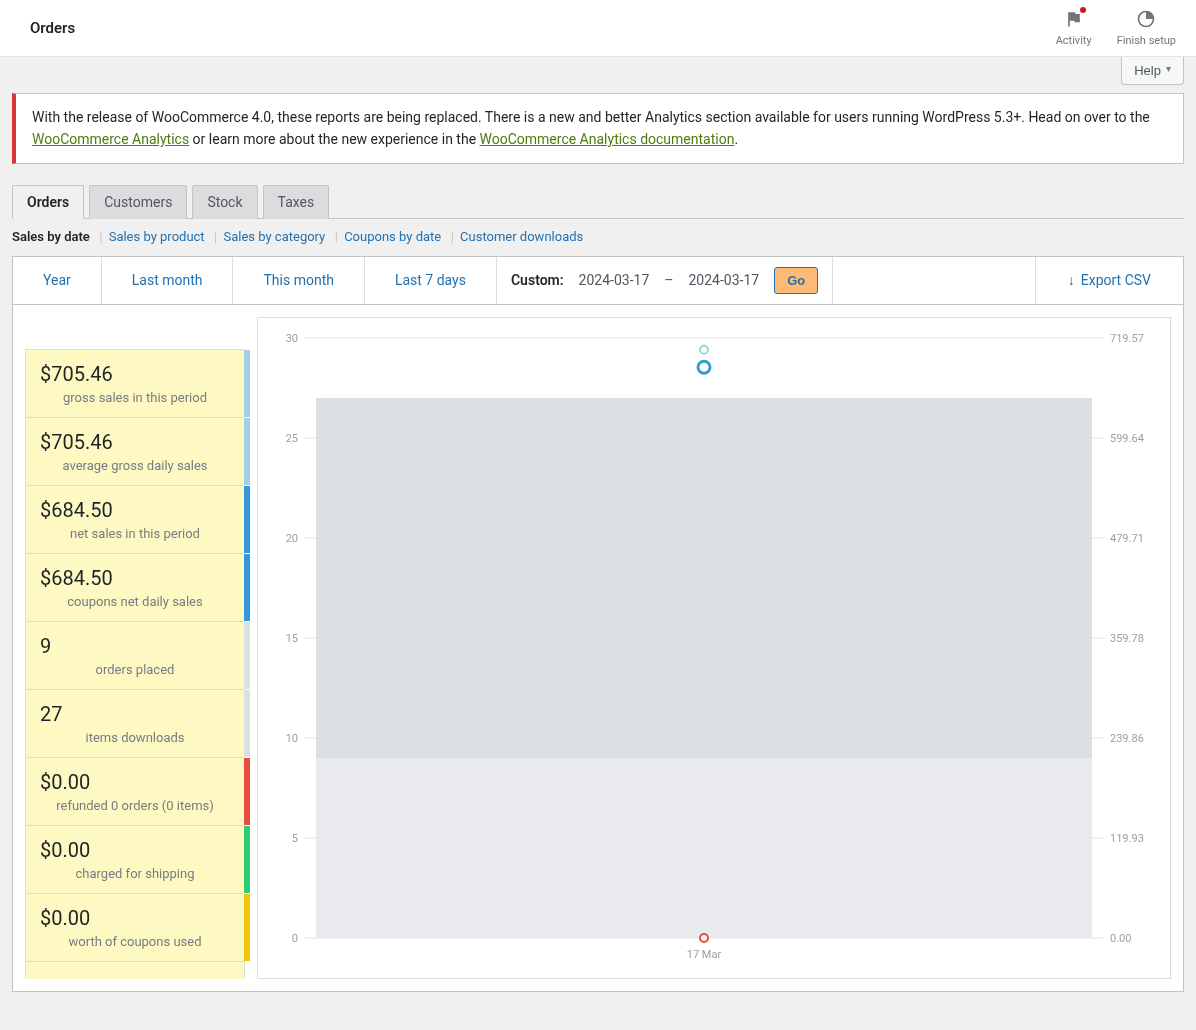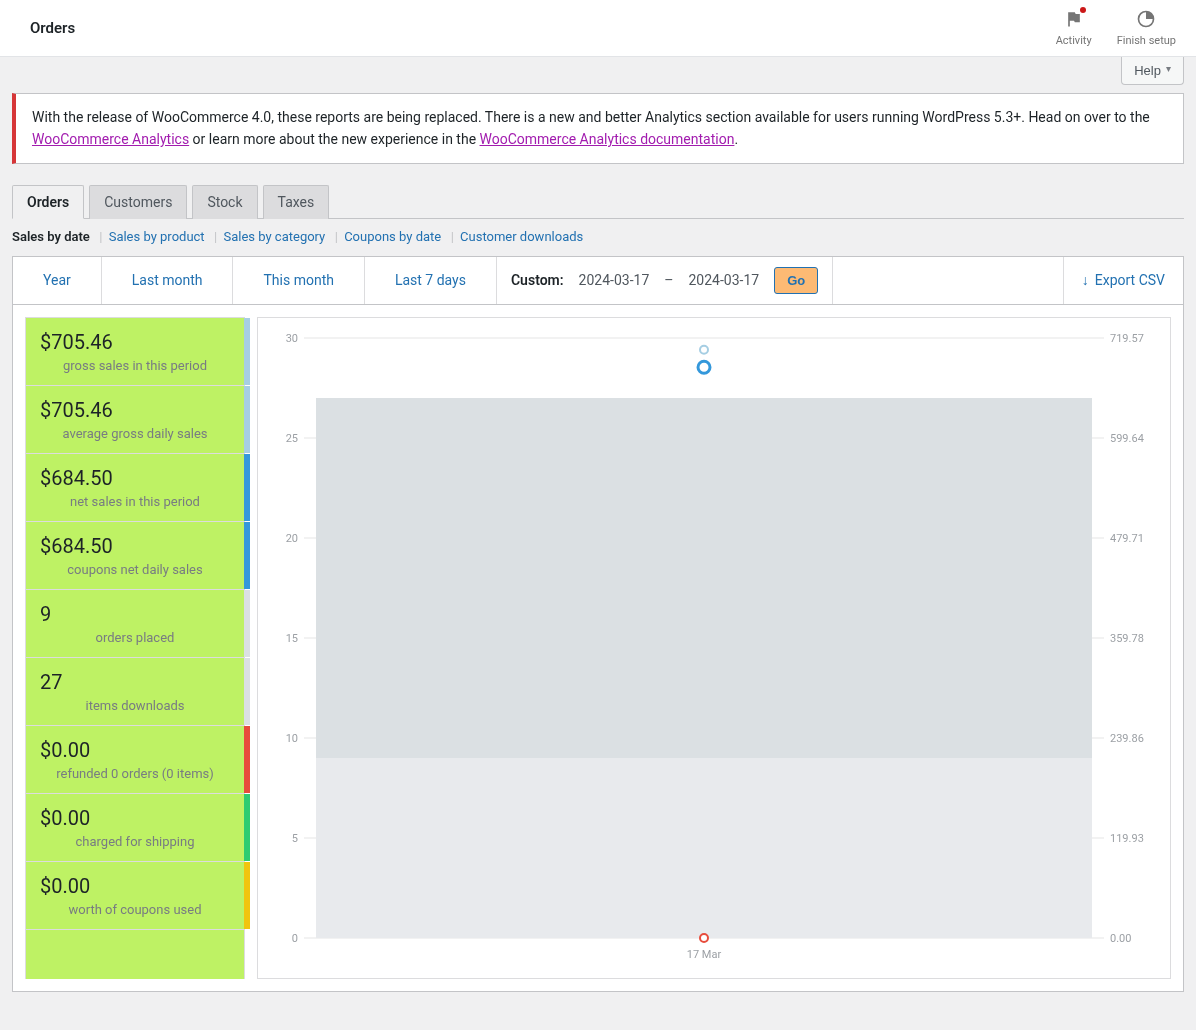--- a/index.html
+++ b/index.html
@@ -13,46 +13,46 @@
 .activity-icon { position: relative; }
 .activity-dot { position: absolute; top: -2px; right: -2px; width: 6px; height: 6px; background: #cc1818; border-radius: 50%; }
 
 .help-row { display: flex; justify-content: flex-end; padding: 0 12px; }
 .help-btn { background: #f6f7f7; border: 1px solid #c3c4c7; border-top: none; padding: 6px 12px; font-size: 13px; cursor: pointer; display: flex; align-items: flex-start; gap: 5px; color: #50575e; border-radius: 0 0 4px 4px; margin-left: 26px; }
 .help-btn::after { content: "▾"; font-size: 10px; color: #787c82; }
 
 .wrap { padding: 8px 12px 20px 12px; }
 
 .notice { background: #fff; border: 1px solid #c3c4c7; border-left: 4px solid #d63638; padding: 12px 16px; margin-bottom: 20px; line-height: 1.6; font-size: 14px; color: #1d2327;}
-.notice a { color: #a21caf; text-decoration: underline; }
+.notice a { color: #4d7c0f; text-decoration: underline; }
 
 .tabs { display: flex; gap: 5px; border-bottom: 1px solid #c3c4c7; }
 .tab { background: #dcdcde; border: 1px solid #c3c4c7; border-bottom: none; padding: 8px 14px; font-size: 14px; color: #50575e; cursor: pointer; border-radius: 2px 2px 0 0; position: relative; top: 1px; }
 .tab.active { background: #f0f0f1; border-bottom: 1px solid #f0f0f1; color: #1d2327; font-weight:600;}
 
 .subnav { padding: 10px 0 12px 0; font-size: 13px; color: #646970; }
 .subnav a { color: #2271b1; text-decoration: none; }
 .subnav .current { color: #1d2327; font-weight: 600; }
 .subnav .sep { color: #c3c4c7; margin: 0 3px; }
 
 .report-box { background: #fff; border: 1px solid #c3c4c7; }
 
 .range-row { display: flex; border-bottom: 1px solid #c3c4c7; align-items: stretch; }
 .range-link { padding: 12px 30px; color: #2271b1; font-size: 14px; cursor: pointer; border-right: 1px solid #dcdcde; white-space: nowrap; display:flex; align-items:center;}
 .range-custom { padding: 10px 14px; display: flex; align-items: center; gap: 15px; font-size: 14px; border-right: 1px solid #dcdcde; flex-shrink:0;}
 .range-custom .lbl { color: #1d2327; font-weight: 600; }
 .range-custom .date { color: #50575e; }
 .range-custom .dash { color: #50575e; }
 .go-btn { background: #fdba74; border: 1px solid #2271b1; color: #2271b1; padding: 5px 12px; border-radius: 3px; cursor: pointer; font-size: 13px; font-weight:600;}
 .range-spacer { flex: 1; }
-.export-link { padding: 12px 18px; color: #2271b1; font-size: 14px; cursor: pointer; border-left: 1px solid #dcdcde; display: flex; align-items: center; gap: 6px; white-space: nowrap;}
+.export-link { padding: 12px 32px; color: #2271b1; font-size: 14px; cursor: pointer; border-left: 1px solid #dcdcde; display: flex; align-items: center; gap: 6px; white-space: nowrap;}
 .export-link::before { content: "↓"; color: #2271b1; font-size: 14px; }
 
 .report-body { display: flex; padding: 12px; gap: 12px; }
-.stats { width: 220px; background: #bef264; border: 1px solid #dcdcde; border-bottom: none; }
+.stats { width: 220px; background: #fef9c3; border: 1px solid #dcdcde; border-bottom: none; margin-top: 32px; }
 .stat { border-bottom: 1px solid #dcdcde; padding: 12px 14px; position: relative; cursor: pointer; }
 .stat .val { font-size: 20px; color: #1d2327; margin-bottom: 4px; }
 .stat .lbl { font-size: 13px; color: #787c82; text-align: center; }
 .stat .clr { position: absolute; right: -6px; top: 0; bottom: 0; width: 6px; }
 
 .chart-area { flex: 1; background: #fff; border: 1px solid #dcdcde; position: relative; padding: 10px; }
 .chart-svg { width: 100%; height: 640px; display: block; }
 .grid-line { stroke: #e5e5e5; stroke-width: 1; }
 .axis-txt { fill: #9ca0a5; font-size: 11px; }
 </style>

